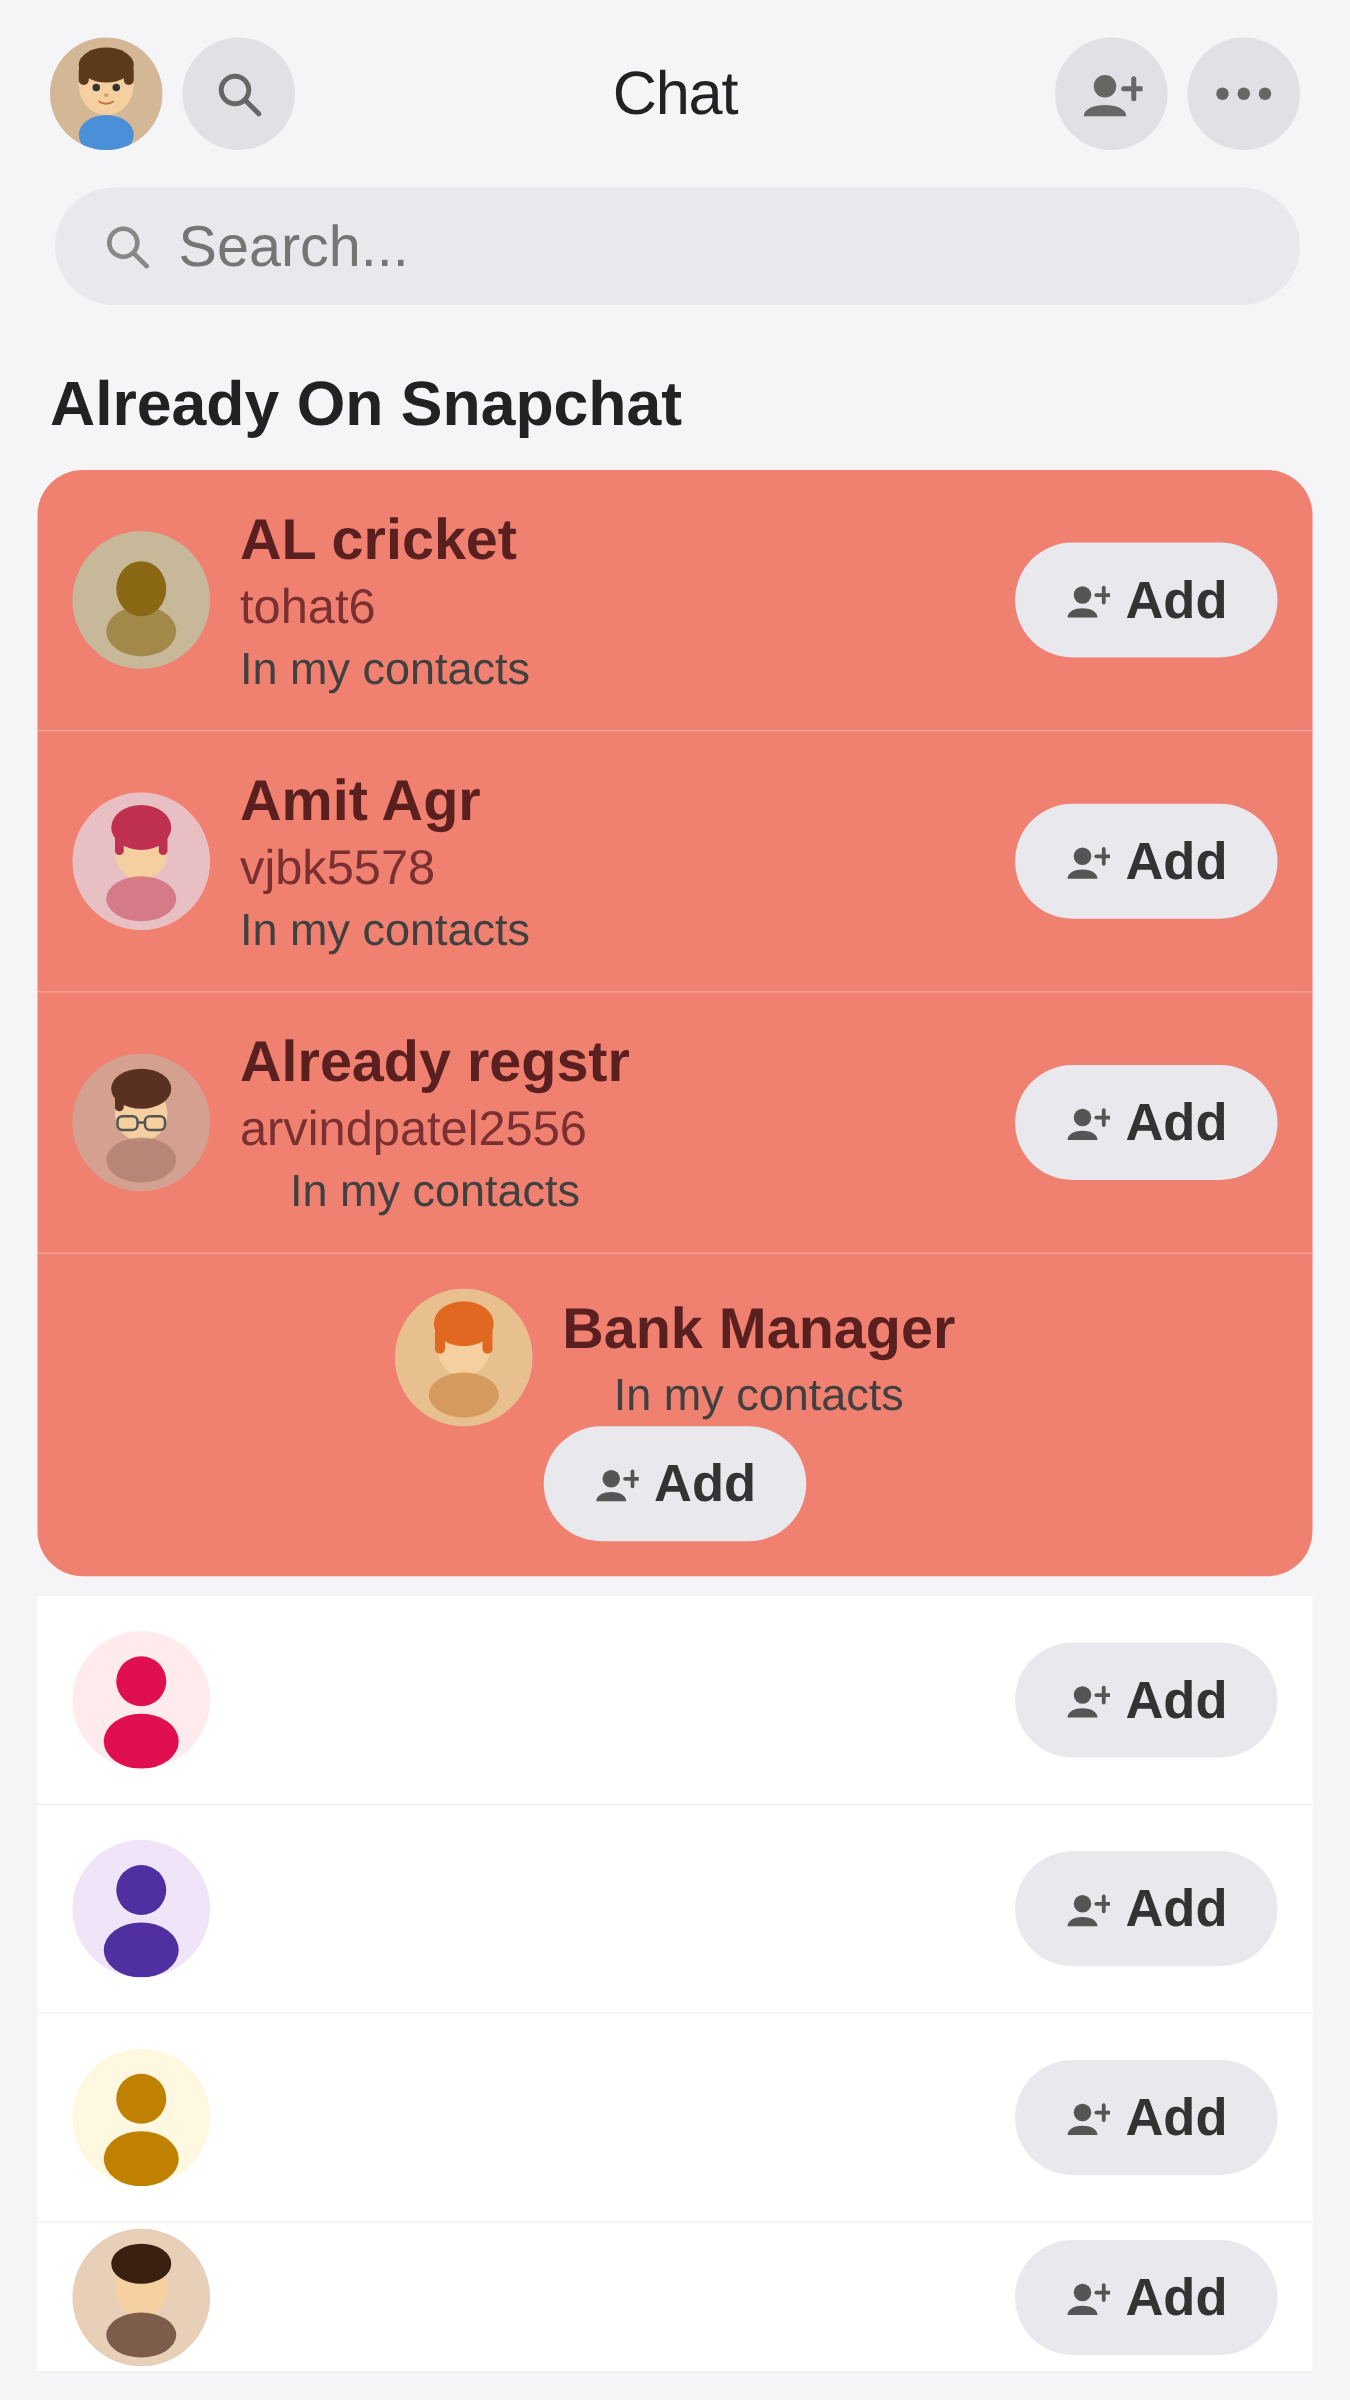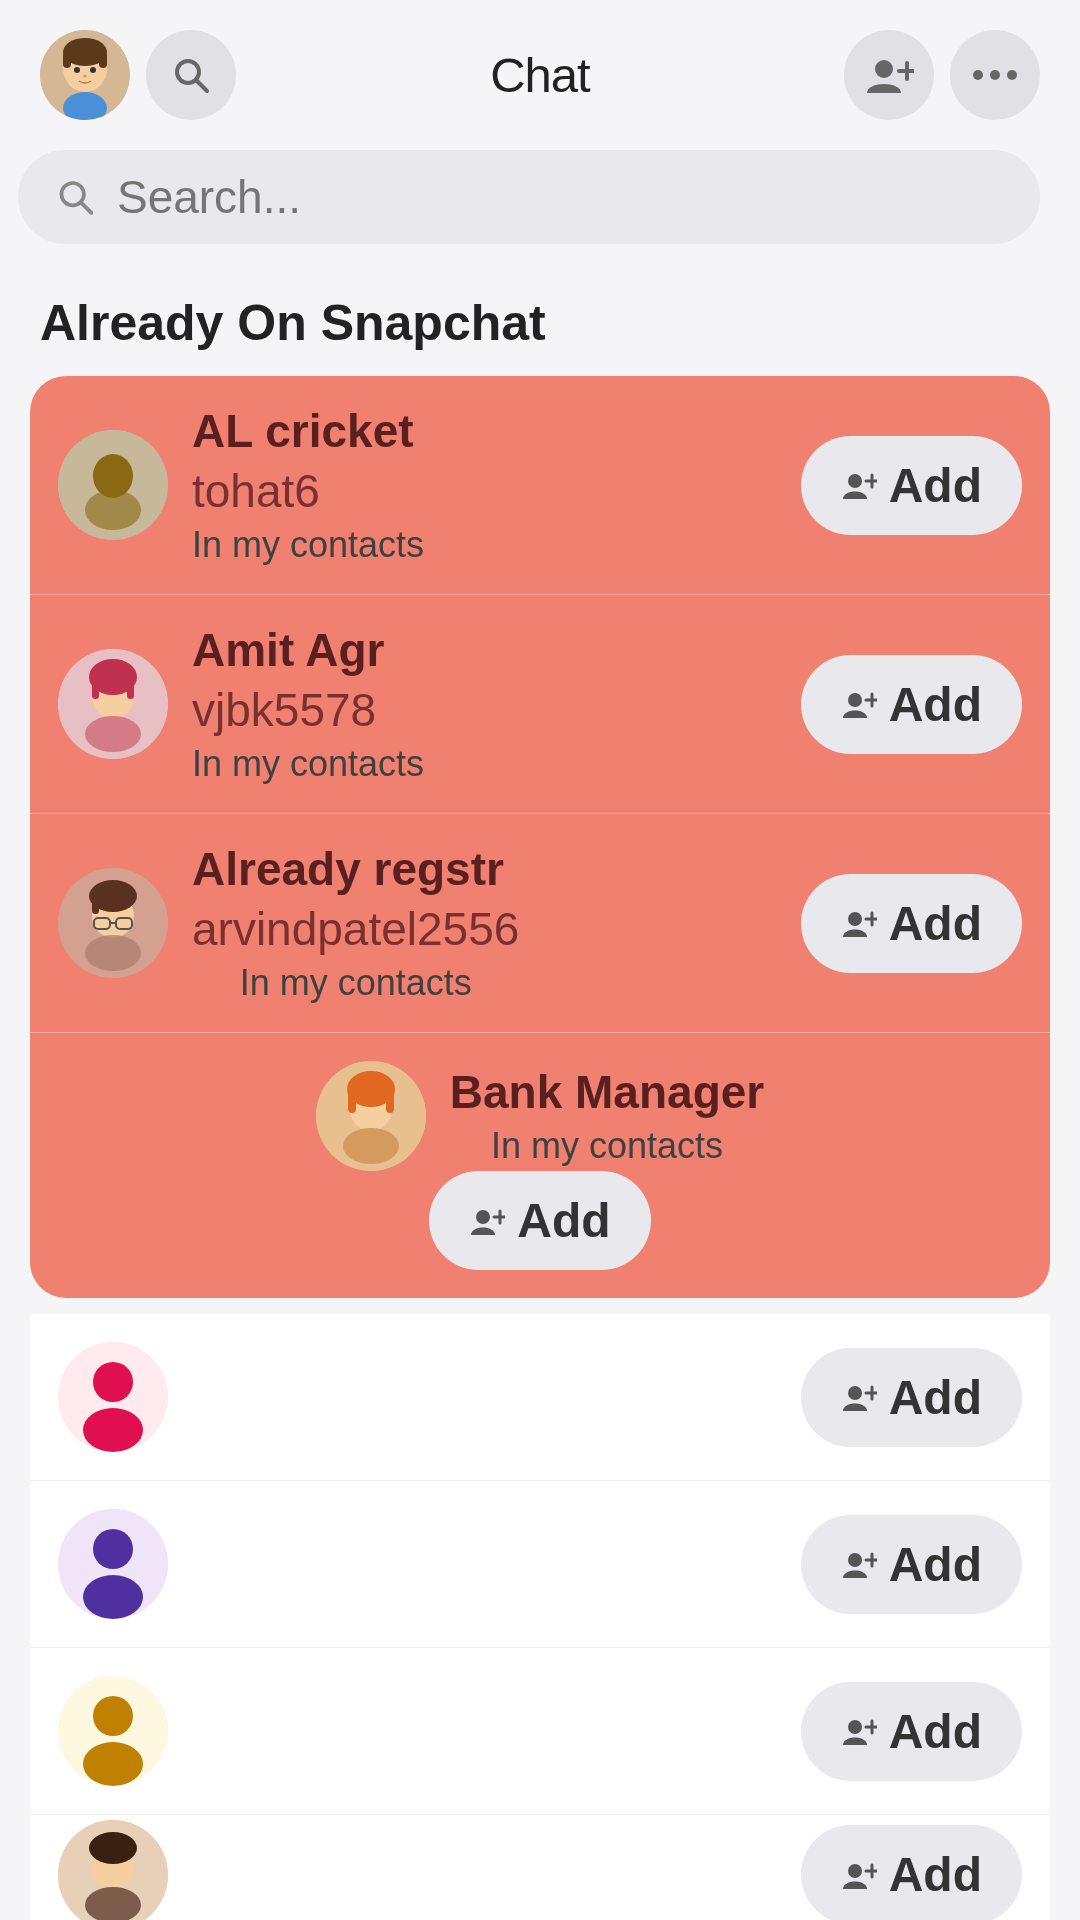--- a/index.html
+++ b/index.html
@@ -47,21 +47,21 @@
     }
     .header-title {
       font-size: 49px;
       font-weight: 400;
       color: #222;
       letter-spacing: -1px;
     }
 
     
     .search-bar-container {
-      padding: 10px 40px 30px 18px;
+      padding: 10px 40px 30px 44px;
     }
     .search-bar {
       background: #e8e8ed;
       border-radius: 60px;
       display: flex;
       align-items: center;
       padding: 20px 36px;
       gap: 20px;
     }
     .search-bar input {
@@ -136,21 +136,21 @@
     }
     .contact-name {
       font-size: 46px;
       font-weight: 600;
       color: #222;
     }
     .highlighted-group .contact-name {
       color: #5a2020;
     }
     .contact-username {
-      font-size: 46px;
+      font-size: 39px;
       color: #555;
     }
     .highlighted-group .contact-username {
       color: #7a3030;
     }
     .contact-source {
       font-size: 36px;
       color: #666;
     }
     .highlighted-group .contact-source {
@@ -171,21 +171,21 @@
     
     .add-btn {
       display: flex;
       align-items: center;
       gap: 12px;
       background: #e8e8ed;
       border: none;
       border-radius: 60px;
       padding: 22px 40px;
       cursor: pointer;
-      font-size: 48px;
+      font-size: 42px;
       font-weight: 600;
       color: #333;
       white-space: nowrap;
       flex-shrink: 0;
     }
   </style>
 </head>
 <body>
 
 <div class="header">

